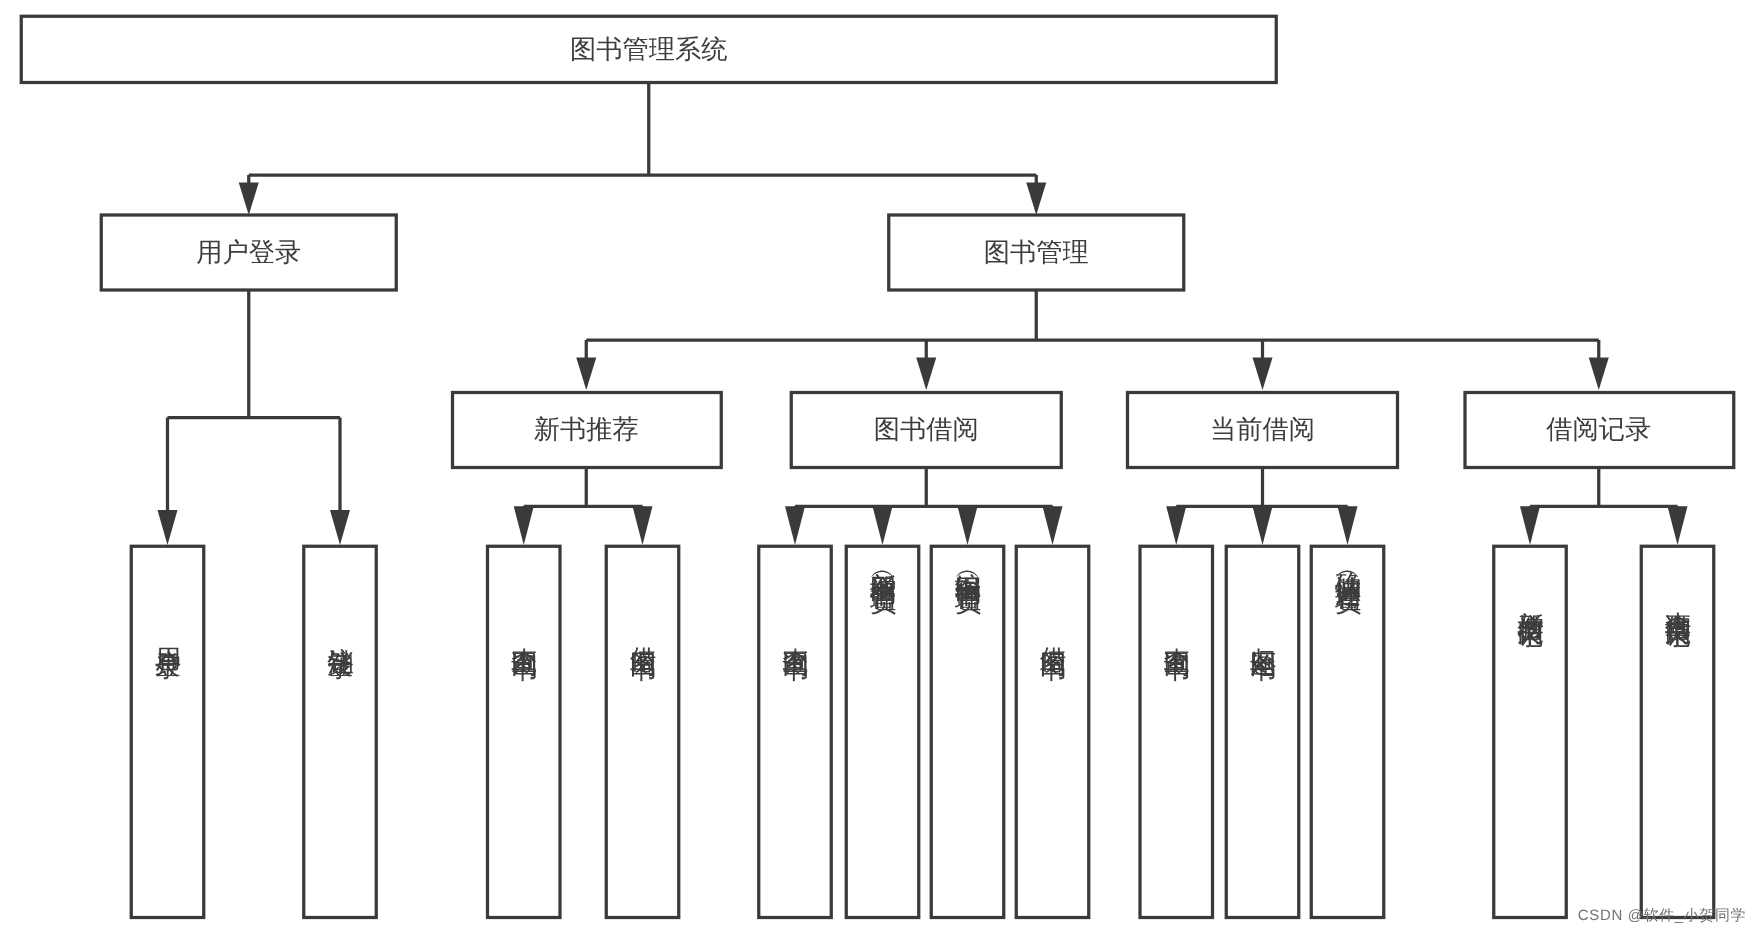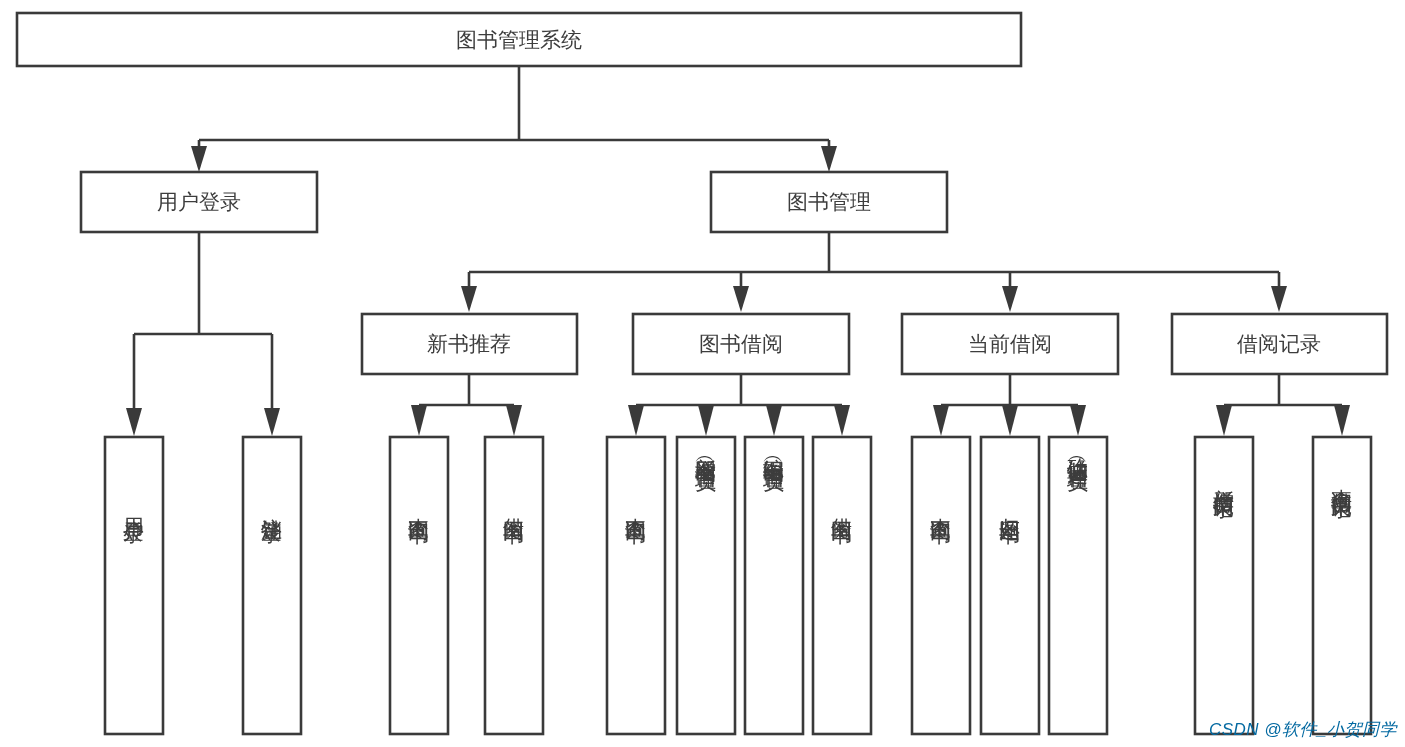--- a/index.html
+++ b/index.html
@@ -50,25 +50,24 @@
   }
   .arrow-head {
     fill: #3a3a3a;
     stroke: none;
   }
   .watermark {
     position: absolute;
     right: 8px;
     bottom: 6px;
     font-family: "Liberation Sans", "DejaVu Sans", sans-serif;
-    font-size: 17px;
-    color: #0369a1;
+    font-size: 12px;
+    color: #737373;
     white-space: nowrap;
     letter-spacing: 0.5px;
-    font-style: italic;
   }
 </style>
 </head>
 <body>
 
 <div id="diagram-root">
   <svg width="1405" height="747" viewBox="0 0 1405 747" xmlns="http://www.w3.org/2000/svg">
 
     <g>
       <path class="edge" d="M 519 66 L 519 140"></path>

